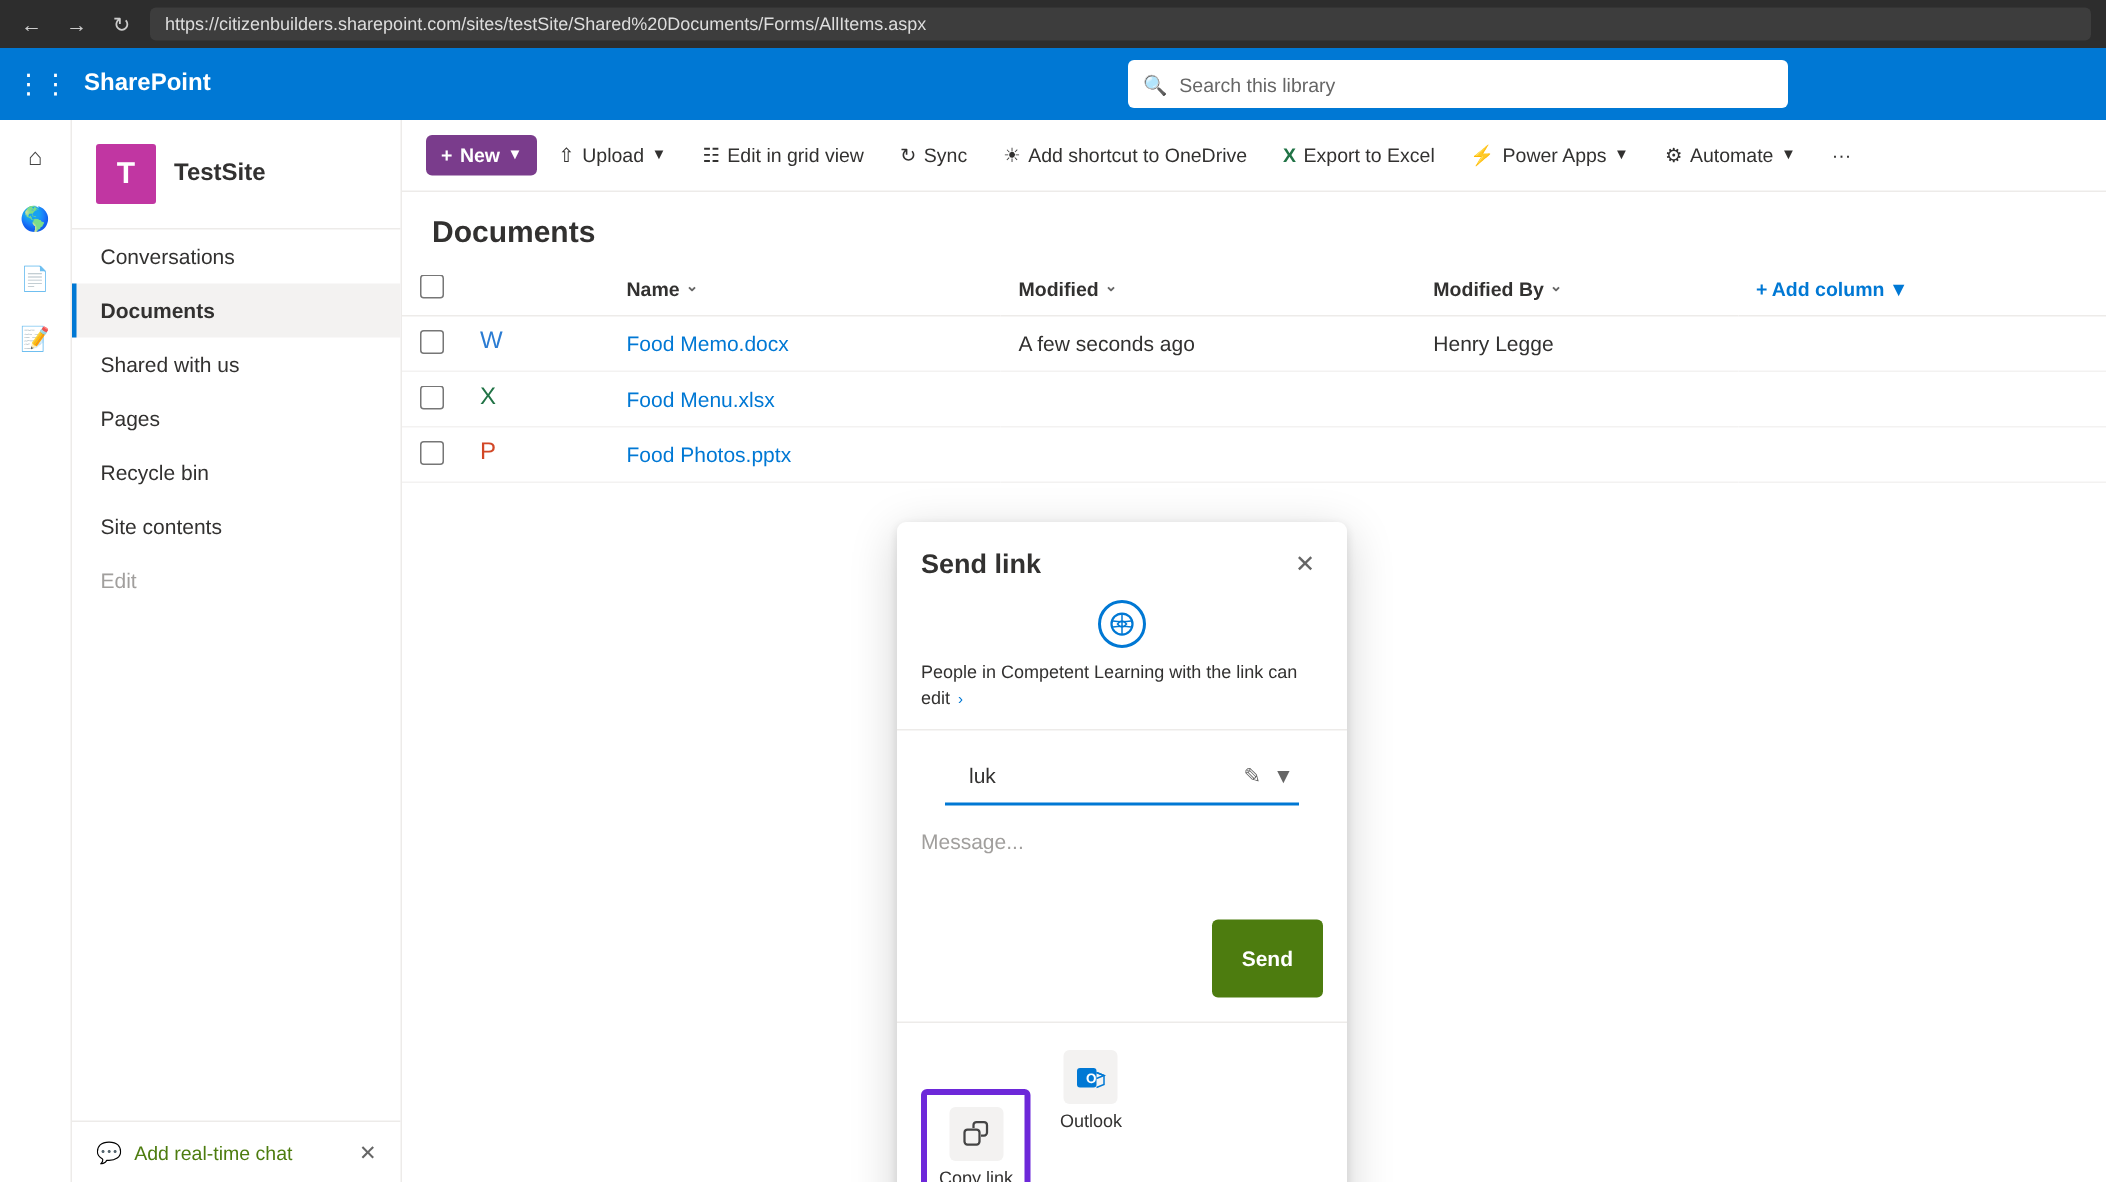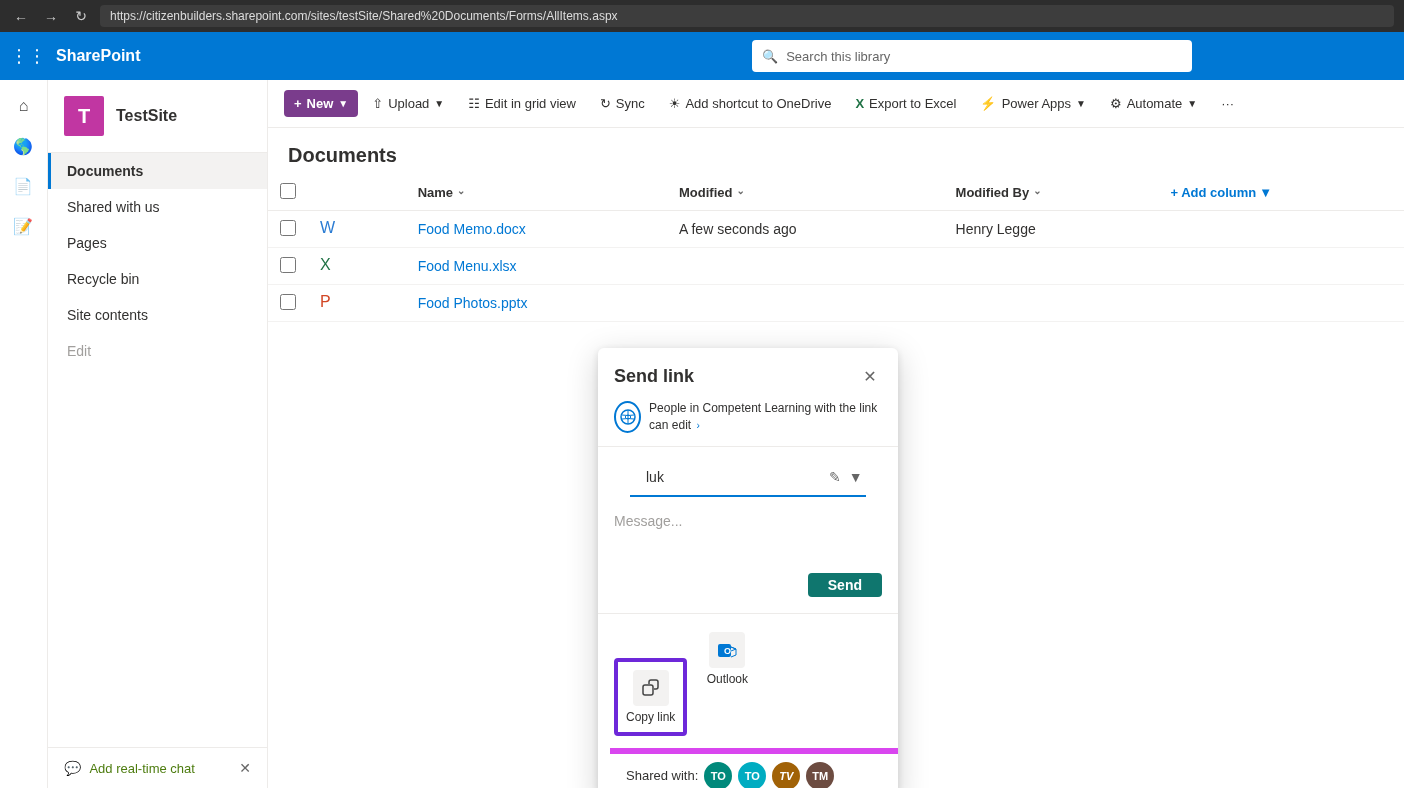--- a/index.html
+++ b/index.html
@@ -251,20 +251,21 @@
       cursor: pointer; color: #666; font-size: 16px;
       width: 24px; height: 24px; display: flex; align-items: center; justify-content: center;
       border-radius: 3px;
     }
     .modal-permission {
       display: flex;
       align-items: center;
       gap: 8px;
       padding: 4px 16px 12px;
       cursor: pointer;
+      flex-direction: column;
     }
     .permission-icon {
       width: 32px; height: 32px;
       border-radius: 50%;
       border: 2px solid #0078d4;
       display: flex; align-items: center; justify-content: center;
       font-size: 14px; color: #0078d4;
     }
     .permission-text {
       font-size: 12px; color: #323130; line-height: 1.4;
@@ -294,25 +295,25 @@
       padding: 8px 16px;
       min-height: 60px;
       color: #a19f9d; font-size: 14px;
     }
     .modal-actions {
       display: flex;
       justify-content: flex-end;
       padding: 8px 16px 16px;
     }
     .send-btn {
-      background: #0f766e;
+      background: #4d7c0f;
       color: white;
       border: none;
       border-radius: 4px;
-      padding: 4px 20px;
+      padding: 18px 20px;
       font-size: 14px;
       font-weight: 600;
       cursor: pointer;
     }
     .modal-share-options {
       display: flex;
       gap: 8px;
       padding: 8px 16px 12px;
       border-top: 1px solid #edebe9;
     }
@@ -389,20 +390,21 @@
     <div class="global-nav-icon">📄</div>
     <div class="global-nav-icon">📝</div>
   </div>
 
   <div class="site-sidebar">
     <div class="site-logo-area">
       <div class="site-logo-box">T</div>
       <div class="site-name">TestSite</div>
     </div>
 
+    <div class="site-nav-item">Conversations</div>
     <div class="site-nav-item active">Documents</div>
     <div class="site-nav-item">Shared with us</div>
     <div class="site-nav-item">Pages</div>
     <div class="site-nav-item">Recycle bin</div>
     <div class="site-nav-item">Site contents</div>
     <div class="site-nav-item grayed">Edit</div>
 
     <div class="sidebar-footer">
       <span style="font-size:14px;">💬</span>
       <span style="font-size:13px;color:#4d7c0f;cursor:pointer;">Add real-time chat</span>

